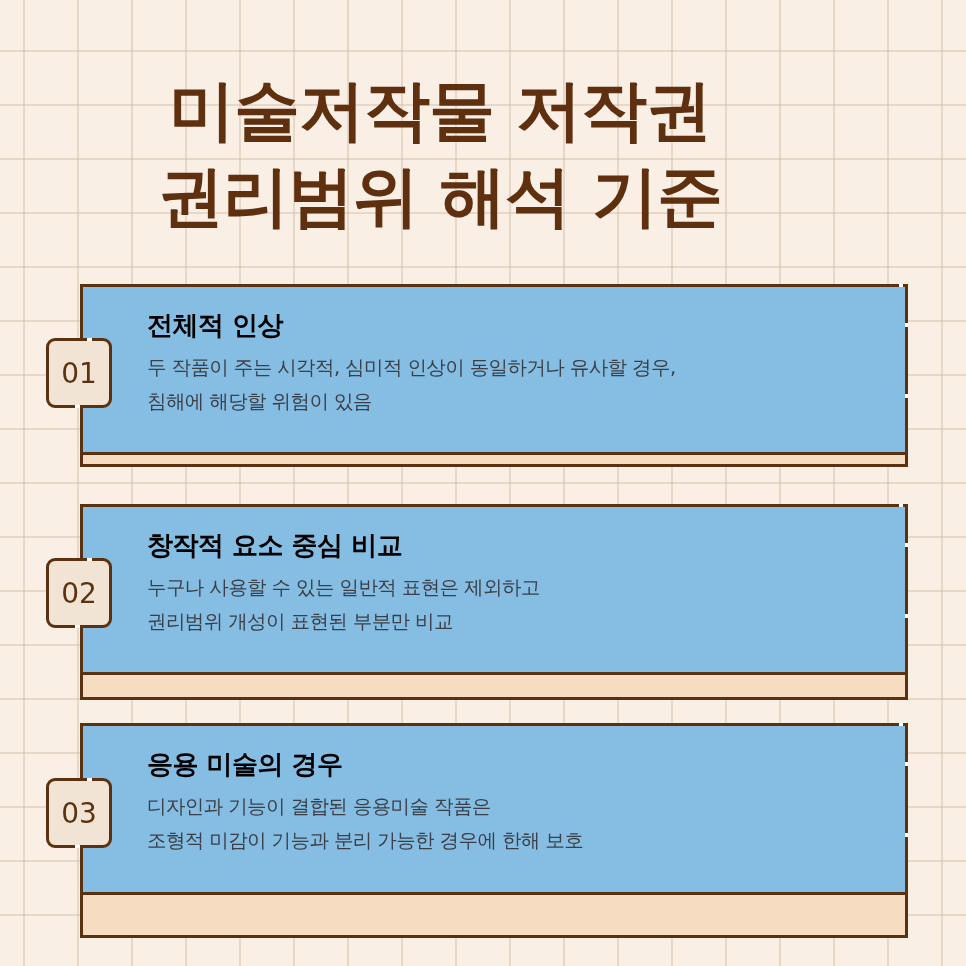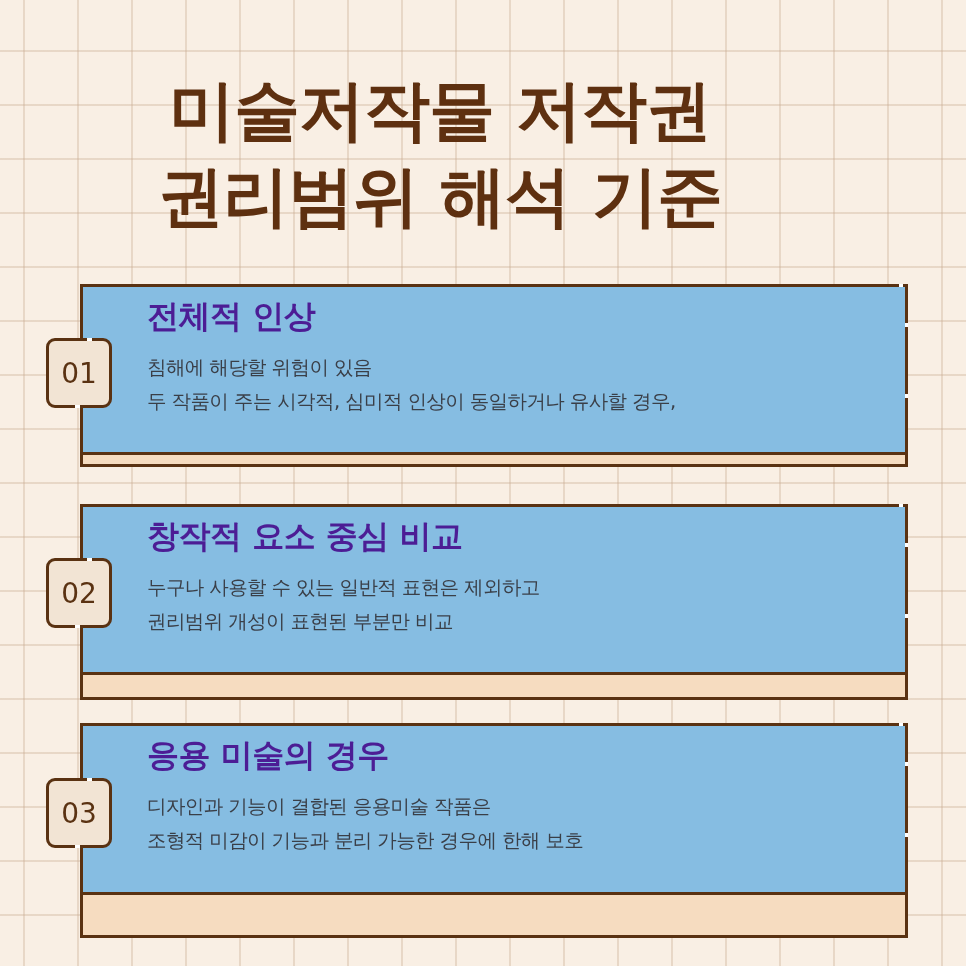--- a/index.html
+++ b/index.html
@@ -27,22 +27,22 @@
   }
   .card-blue {
     position: absolute; left: 0; top: 0; right: 0;
     background: #86bde2; border-bottom: 3px solid #5a3212;
   }
   .gap {
     position: absolute; width: 3px; height: 4px; background: #ffffff;
   }
   .gap-top { height: 3px; width: 4px; }
   .card-title {
-    position: absolute; left: 64px; top: 12px;
-    color: #4c1d95; font-weight: bold; font-size: 32px; line-height: 34px;
+    position: absolute; left: 64px; top: 21px;
+    color: #000000; font-weight: bold; font-size: 26px; line-height: 34px;
     letter-spacing: -0.5px;
   }
   .card-desc {
     position: absolute; left: 64px; top: 64px;
     color: #3a3f48; font-size: 19.5px; line-height: 34px;
     letter-spacing: -0.6px;
   }
   .card-desc div { white-space: nowrap; }
   .badge {
     position: absolute; left: 46px; width: 66px; height: 70px;
@@ -60,22 +60,22 @@
 
 <div class="title">
   <div>미술저작물 저작권</div>
   <div>권리범위 해석 기준</div>
 </div>
 
 <div class="card" style="top:284px;height:183px;">
   <div class="card-blue" style="height:165px;">
     <div class="card-title">전체적 인상</div>
     <div class="card-desc">
+      <div>두 작품이 주는 시각적, 심미적 인상이 동일하거나 유사할 경우,</div>
       <div>침해에 해당할 위험이 있음</div>
-      <div>두 작품이 주는 시각적, 심미적 인상이 동일하거나 유사할 경우,</div>
     </div>
   </div>
   <span class="gap gap-top" style="top:-3px;right:2px;"></span>
   <span class="gap" style="right:-3px;top:36px;"></span>
   <span class="gap" style="right:-3px;top:107px;"></span>
 </div>
 <div class="badge" style="top:338px;">
   <span>01</span>
   <span class="badge-gap" style="top:-3px;left:38px;"></span>
   <span class="badge-gap" style="bottom:-3px;left:26px;"></span>

